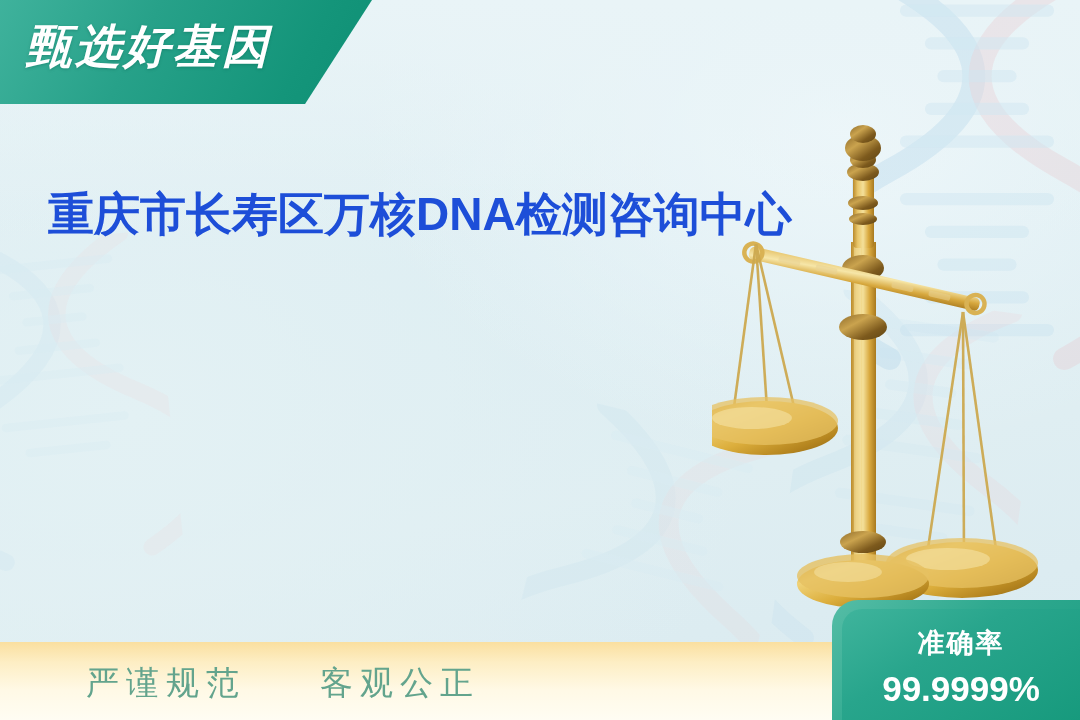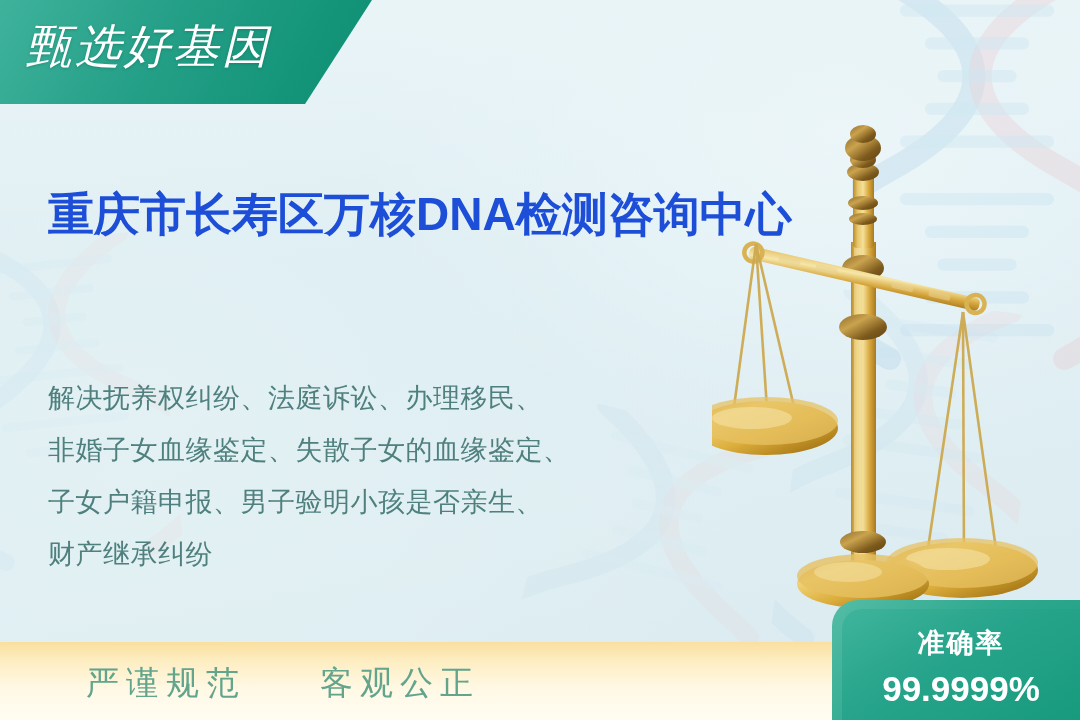--- a/index.html
+++ b/index.html
@@ -70,21 +70,21 @@
     -webkit-clip-path: polygon(0 0, 100% 0, 82% 100%, 0 100%);
     clip-path: polygon(0 0, 100% 0, 82% 100%, 0 100%);
     box-shadow: 0 3px 10px rgba(20,120,100,.18);
   }
   .ribbon-text {
     position: absolute;
     left: 26px;
     top: 16px;
     font-family: "DejaVu Serif", "Liberation Serif", serif;
     font-size: 46px;
-    font-weight: 400;
+    font-weight: 700;
     font-style: italic;
     color: #ffffff;
     letter-spacing: 3px;
     white-space: nowrap;
     text-shadow: 0 1px 3px rgba(0,90,72,.35);
   }
 
   
   .headline {
     position: absolute;
@@ -333,26 +333,20 @@
       <ellipse cx="151" cy="504" rx="66" ry="22" fill="#e6c061" opacity=".8"></ellipse>
       <ellipse cx="136" cy="500" rx="34" ry="10" fill="#f6e5ab" opacity=".5"></ellipse>
     </svg>
   </div>
 
   <div class="ribbon"></div>
   <div class="ribbon-text">甄选好基因</div>
 
   <h1 class="headline">重庆市长寿区万核DNA检测咨询中心</h1>
 
-  <div class="services">
-    <span class="line">解决抚养权纠纷、法庭诉讼、办理移民、</span>
-    <span class="line">非婚子女血缘鉴定、失散子女的血缘鉴定、</span>
-    <span class="line">子女户籍申报、男子验明小孩是否亲生、</span>
-    <span class="line">财产继承纠纷</span>
-  </div>
 
   <div class="cream-band"></div>
   <div class="slogans">
     <span>严谨规范</span>
     <span>客观公正</span>
   </div>
 
   <div class="badge-outer">
     <div class="badge-inner">
       <div class="badge-title">准确率</div>

